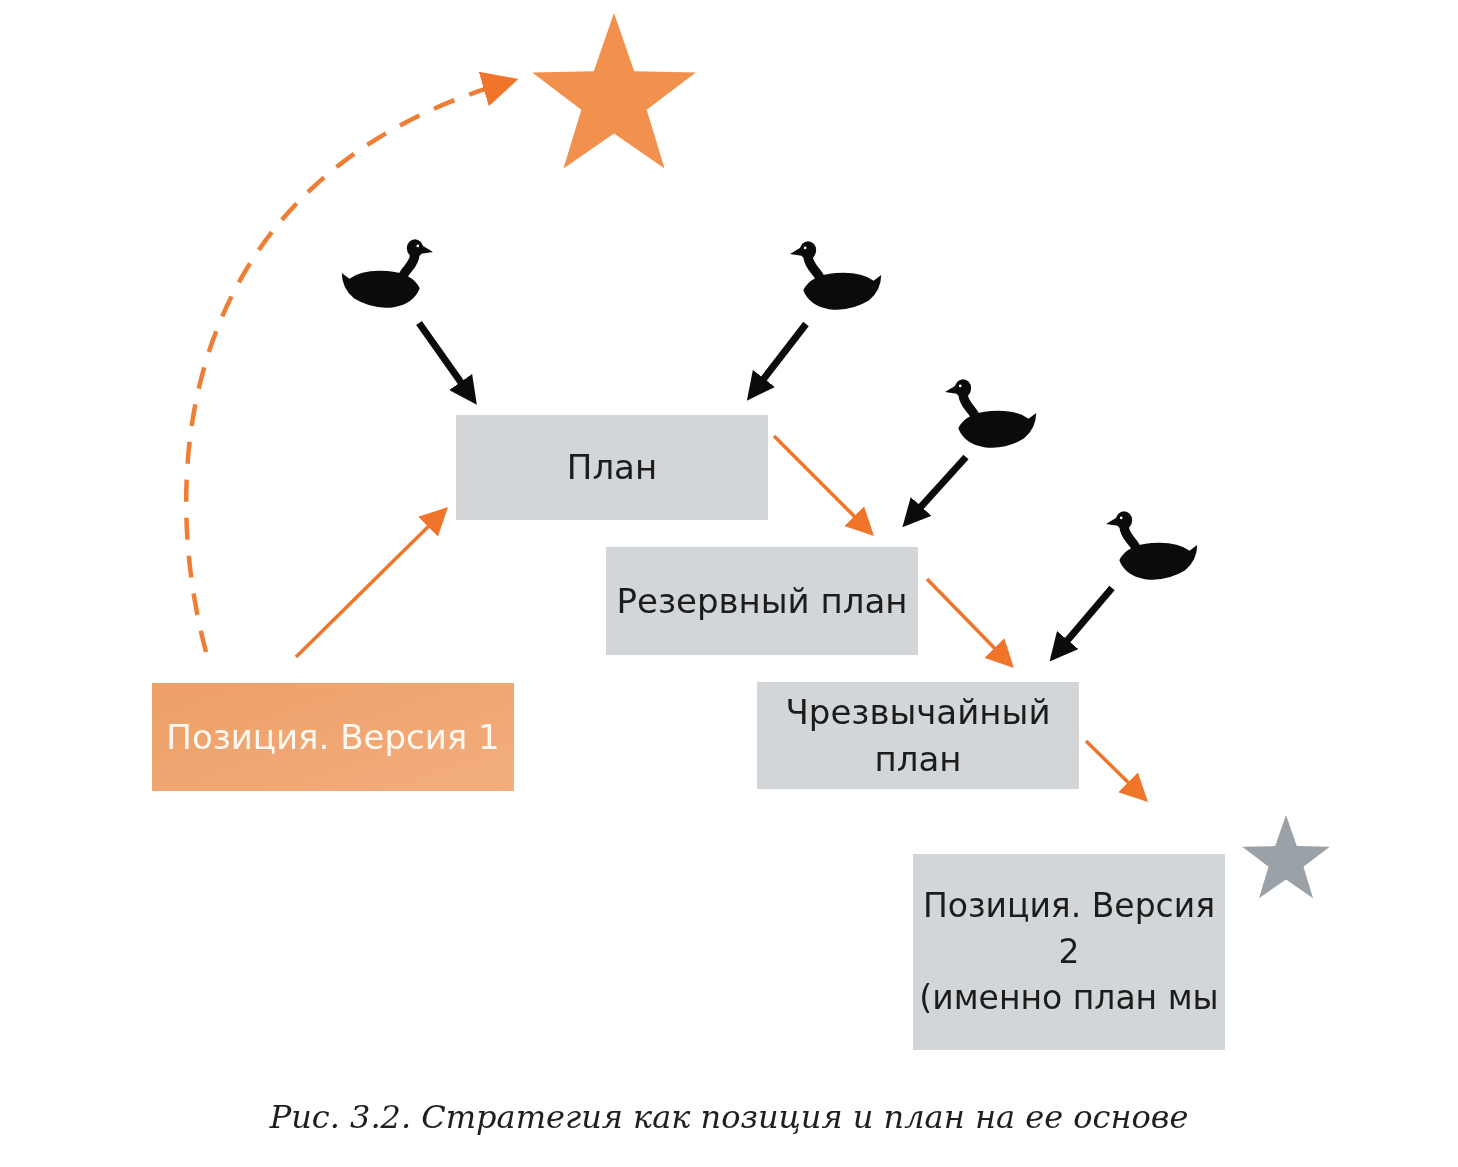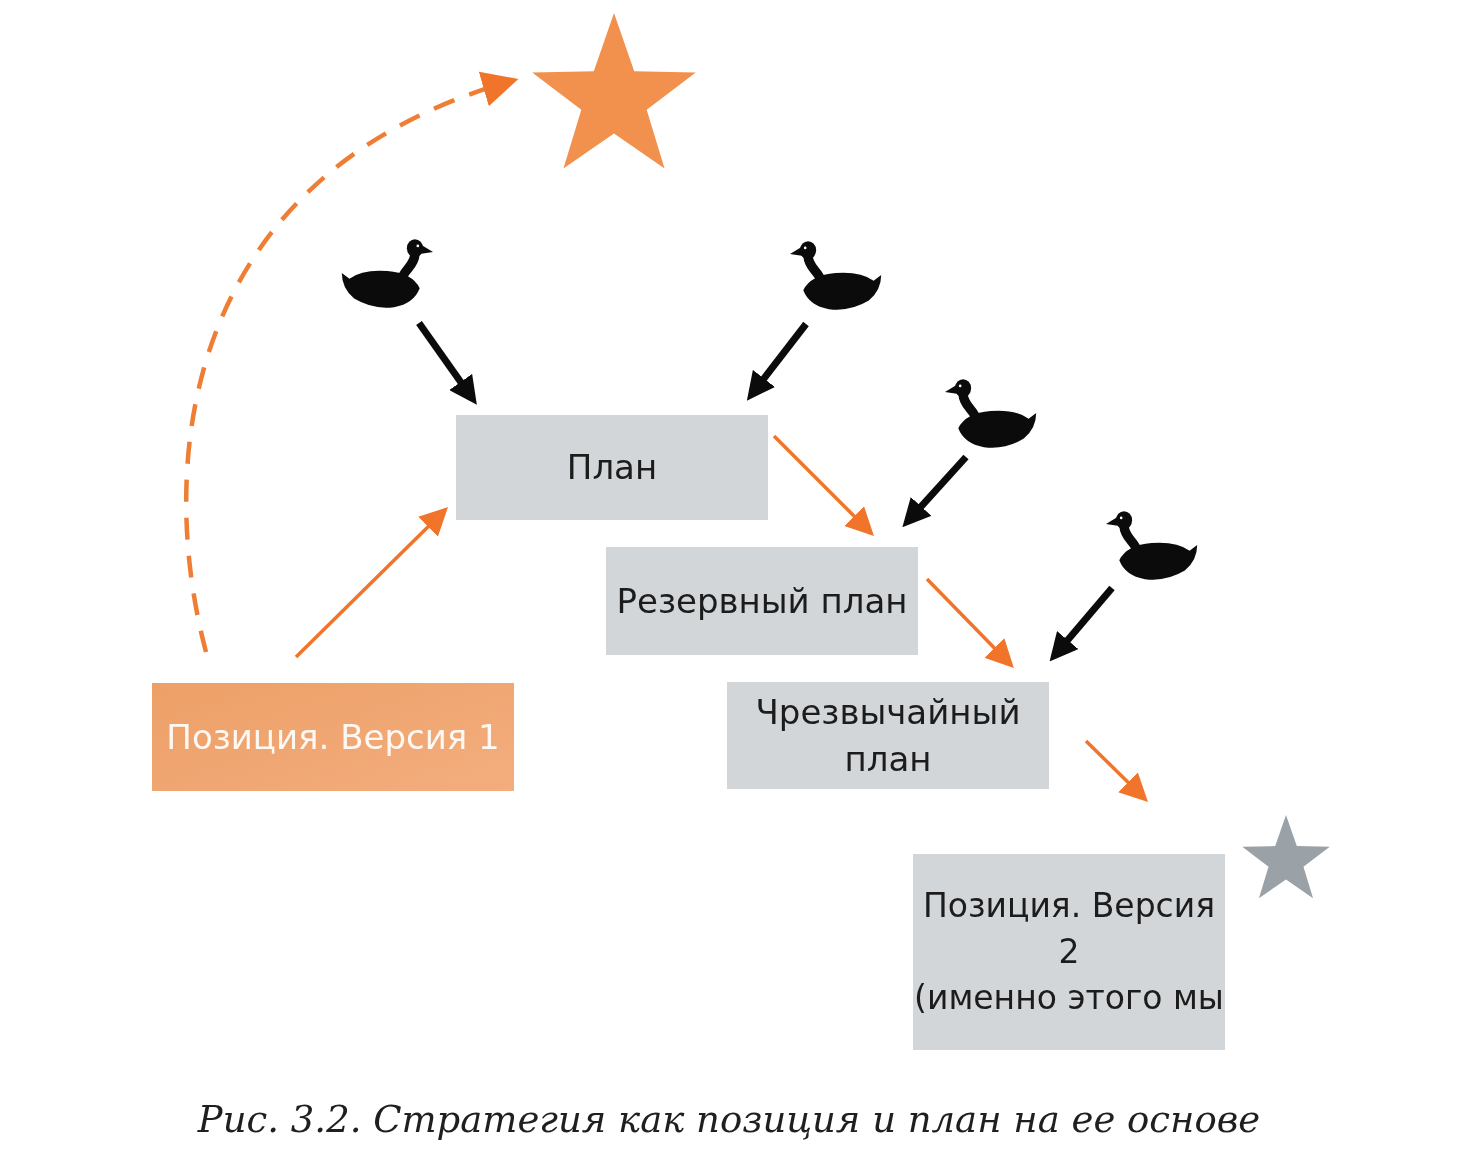--- a/index.html
+++ b/index.html
@@ -33,35 +33,35 @@
     align-items:center;
     justify-content:center;
     text-align:center;
     background:var(--box-gray,#d3d6d8);
     color:var(--text-dark,#1c1c1c);
     font-size:34px;
     line-height:1.38;
   }
   #box-plan      { left:456px; top:415px; width:312px; height:105px; }
   #box-reserve   { left:606px; top:547px; width:312px; height:108px; }
-  #box-emergency { left:727px; top:682px; width:322px; height:107px; }
+  #box-emergency { left:757px; top:682px; width:322px; height:107px; }
   #box-pos2      { left:913px; top:813px; width:312px; height:196px; font-size:33px; line-height:1.4;margin-top:41px; }
   #box-pos1{
     left:152px; top:683px; width:362px; height:108px;
     background:linear-gradient(160deg,#eda067 0%,#f3ad7e 100%);
     color:var(--text-light,#fdf8f2);
   }
   .caption{
     position:absolute;
     left:0; top:1098px;
     width:100%;
     text-align:center;
     font-family:"DejaVu Serif","Liberation Serif",serif;
     font-style:italic;
-    font-size:37px;
+    font-size:32px;
     color:#1f1f1f;
   }
 </style>
 </head>
 <body>
 
 <div class="canvas">
 
   <svg class="layer" viewBox="0 0 1458 1167" xmlns="http://www.w3.org/2000/svg">
     <defs>
@@ -125,19 +125,19 @@
     <span>Чрезвычайный план</span>
   </div>
 
   <div class="box" id="box-pos1">
     <span>Позиция. Версия 1</span>
   </div>
 
   <div class="box" id="box-pos2">
     <span>
       <span>Позиция. Версия 2</span><br>
-      <span>(именно этого мы</span><br>
+      <span>(именно план мы</span><br>
     </span>
   </div>
 
   <div class="caption">Рис. 3.2. Стратегия как позиция и план на ее основе</div>
 
 </div>
 
 </body></html>

